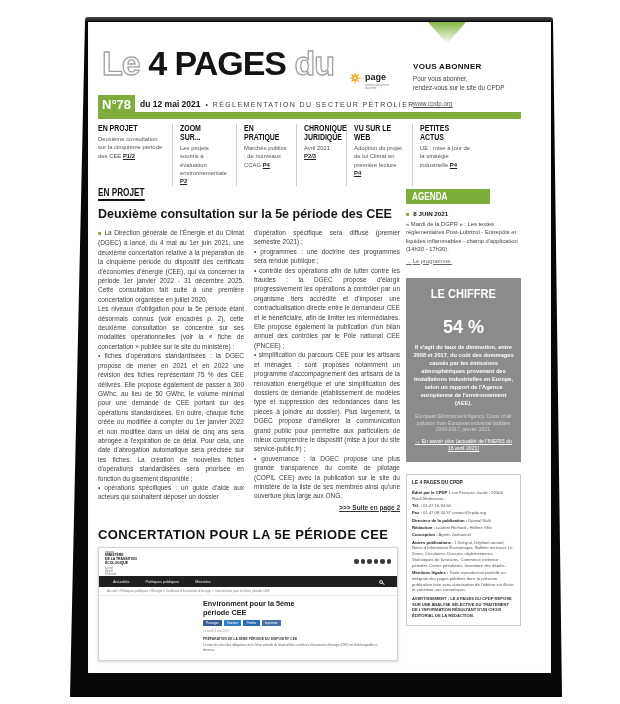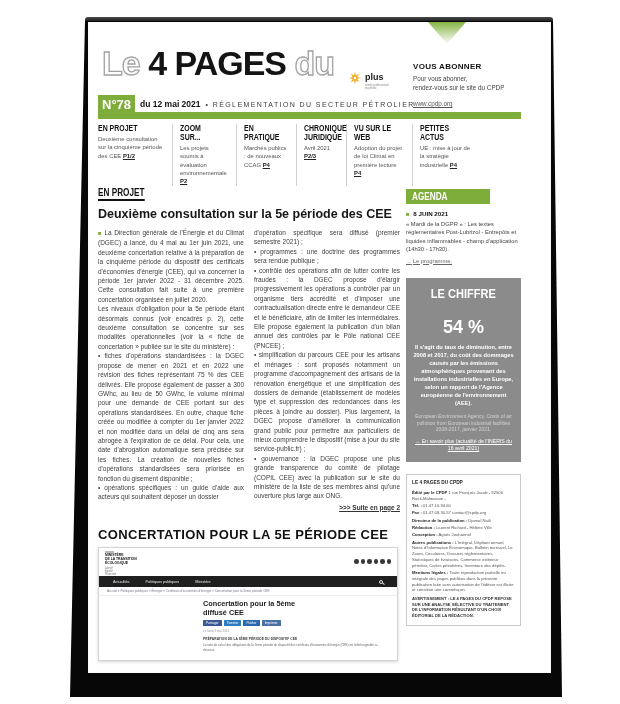--- a/index.html
+++ b/index.html
@@ -131,21 +131,21 @@
           <path d="M10 1 L11.6 8 L8.4 8 Z" transform="rotate(45 10 10)"></path>
           <path d="M10 1 L11.6 8 L8.4 8 Z" transform="rotate(90 10 10)"></path>
           <path d="M10 1 L11.6 8 L8.4 8 Z" transform="rotate(135 10 10)"></path>
           <path d="M10 1 L11.6 8 L8.4 8 Z" transform="rotate(180 10 10)"></path>
           <path d="M10 1 L11.6 8 L8.4 8 Z" transform="rotate(225 10 10)"></path>
           <path d="M10 1 L11.6 8 L8.4 8 Z" transform="rotate(270 10 10)"></path>
           <path d="M10 1 L11.6 8 L8.4 8 Z" transform="rotate(315 10 10)"></path>
         </g>
       </svg>
       <div>
-        <span class="cpdp-name">plus</span>
+        <span class="cpdp-name">page</span>
         <div class="cpdp-sub">comité professionnel
 du pétrole</div>
       </div>
     </div>
 
     <div class="subscribe">
       <div class="sub-title">VOUS ABONNER</div>
       <div class="sub-line">Pour vous abonner,</div>
       <div class="sub-line">rendez-vous sur le site du CPDP</div>
       <a class="sub-link">www.cpdp.org</a>
@@ -238,21 +238,21 @@
           </div>
         </div>
         <div class="shot-nav">
           <span>Actualités</span>
           <span>Politiques publiques</span>
           <span>Ministère</span>
           <span class="mag"></span>
         </div>
         <div class="shot-crumb">Accueil &gt; Politiques publiques &gt; Énergie &gt; Certificats d'économies d'énergie &gt; Concertation pour la 5ème période CEE</div>
         <div class="shot-content">
-          <h2>Concertation pour la 5ème diffusé CEE</h2>
+          <h2>Environment pour la 5ème période CEE</h2>
           <div class="share-row">
             <span class="chip">Partager</span>
             <span class="chip tw">Tweeter</span>
             <span class="chip li">Publier</span>
             <span class="chip pr">Imprimer</span>
           </div>
           <div class="shot-date">Le lundi 3 mai 2021</div>
           <div class="shot-sub">PRÉPARATION DE LA 5ÈME PÉRIODE DU DISPOSITIF CEE</div>
           <p class="shot-body">La note de calcul des obligations de la 5ème période du dispositif des certificats d'économies d'énergie (CEE) est téléchargeable ci-dessous.</p>
         </div>

